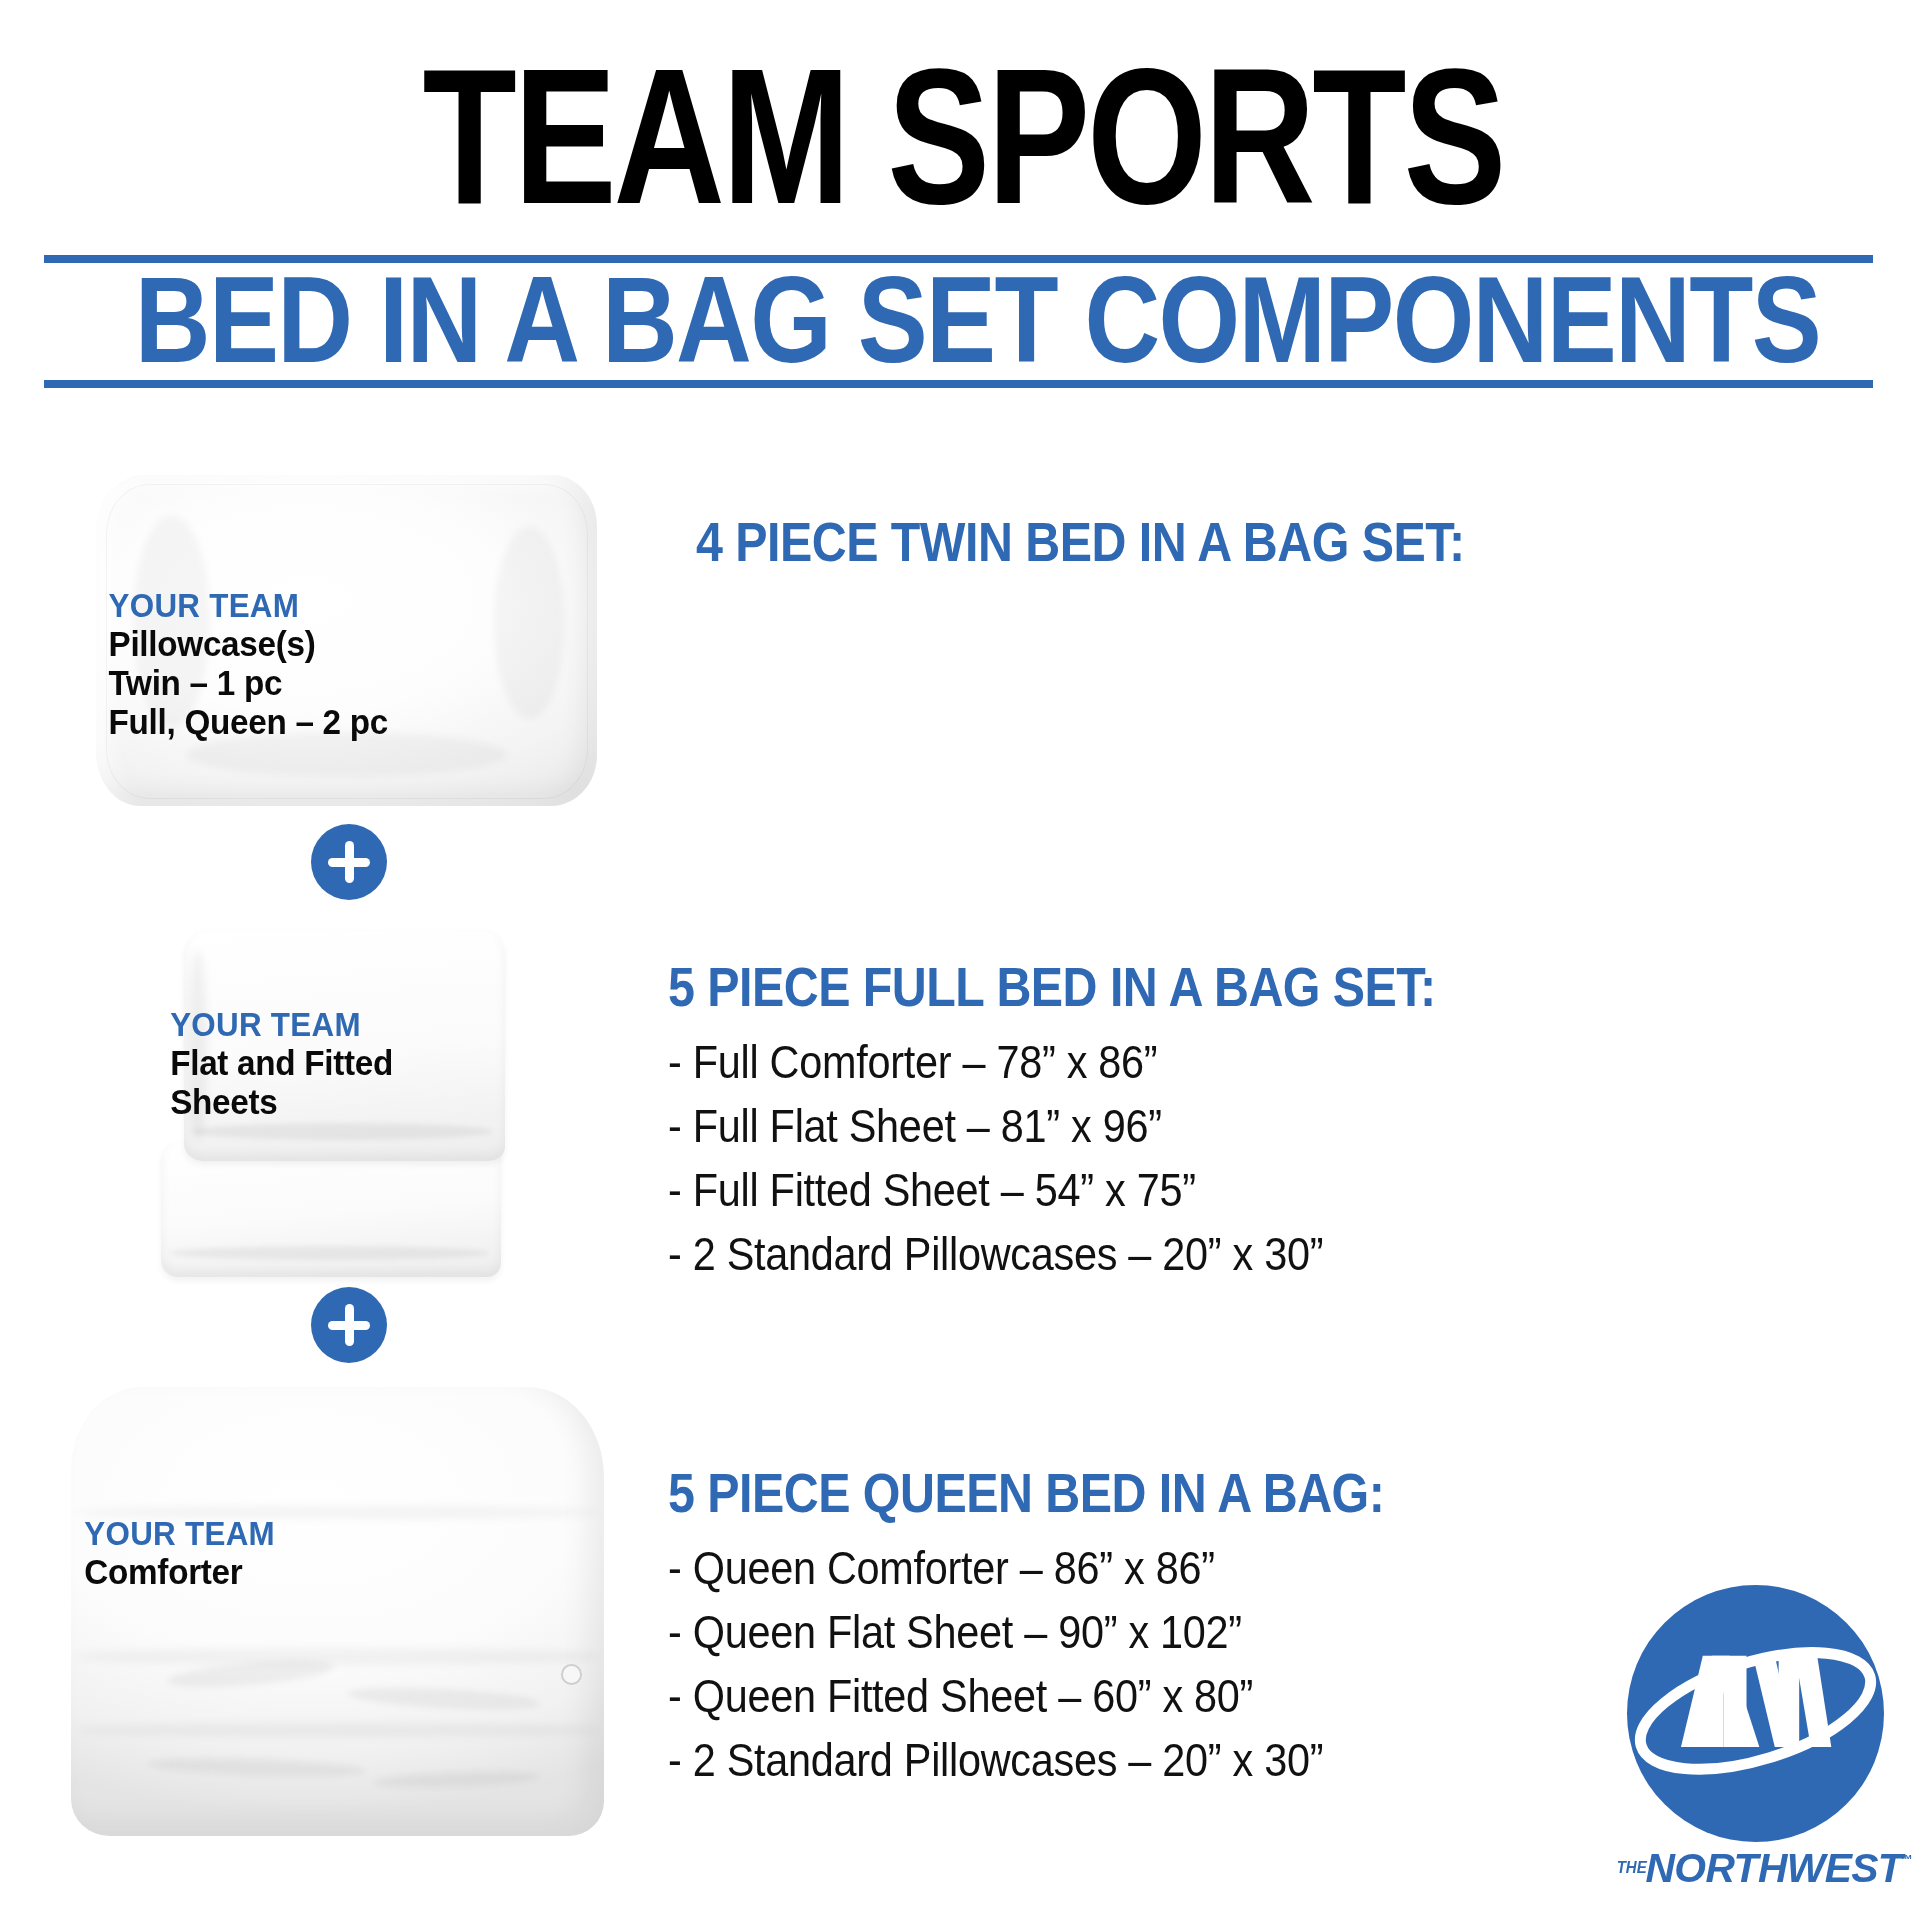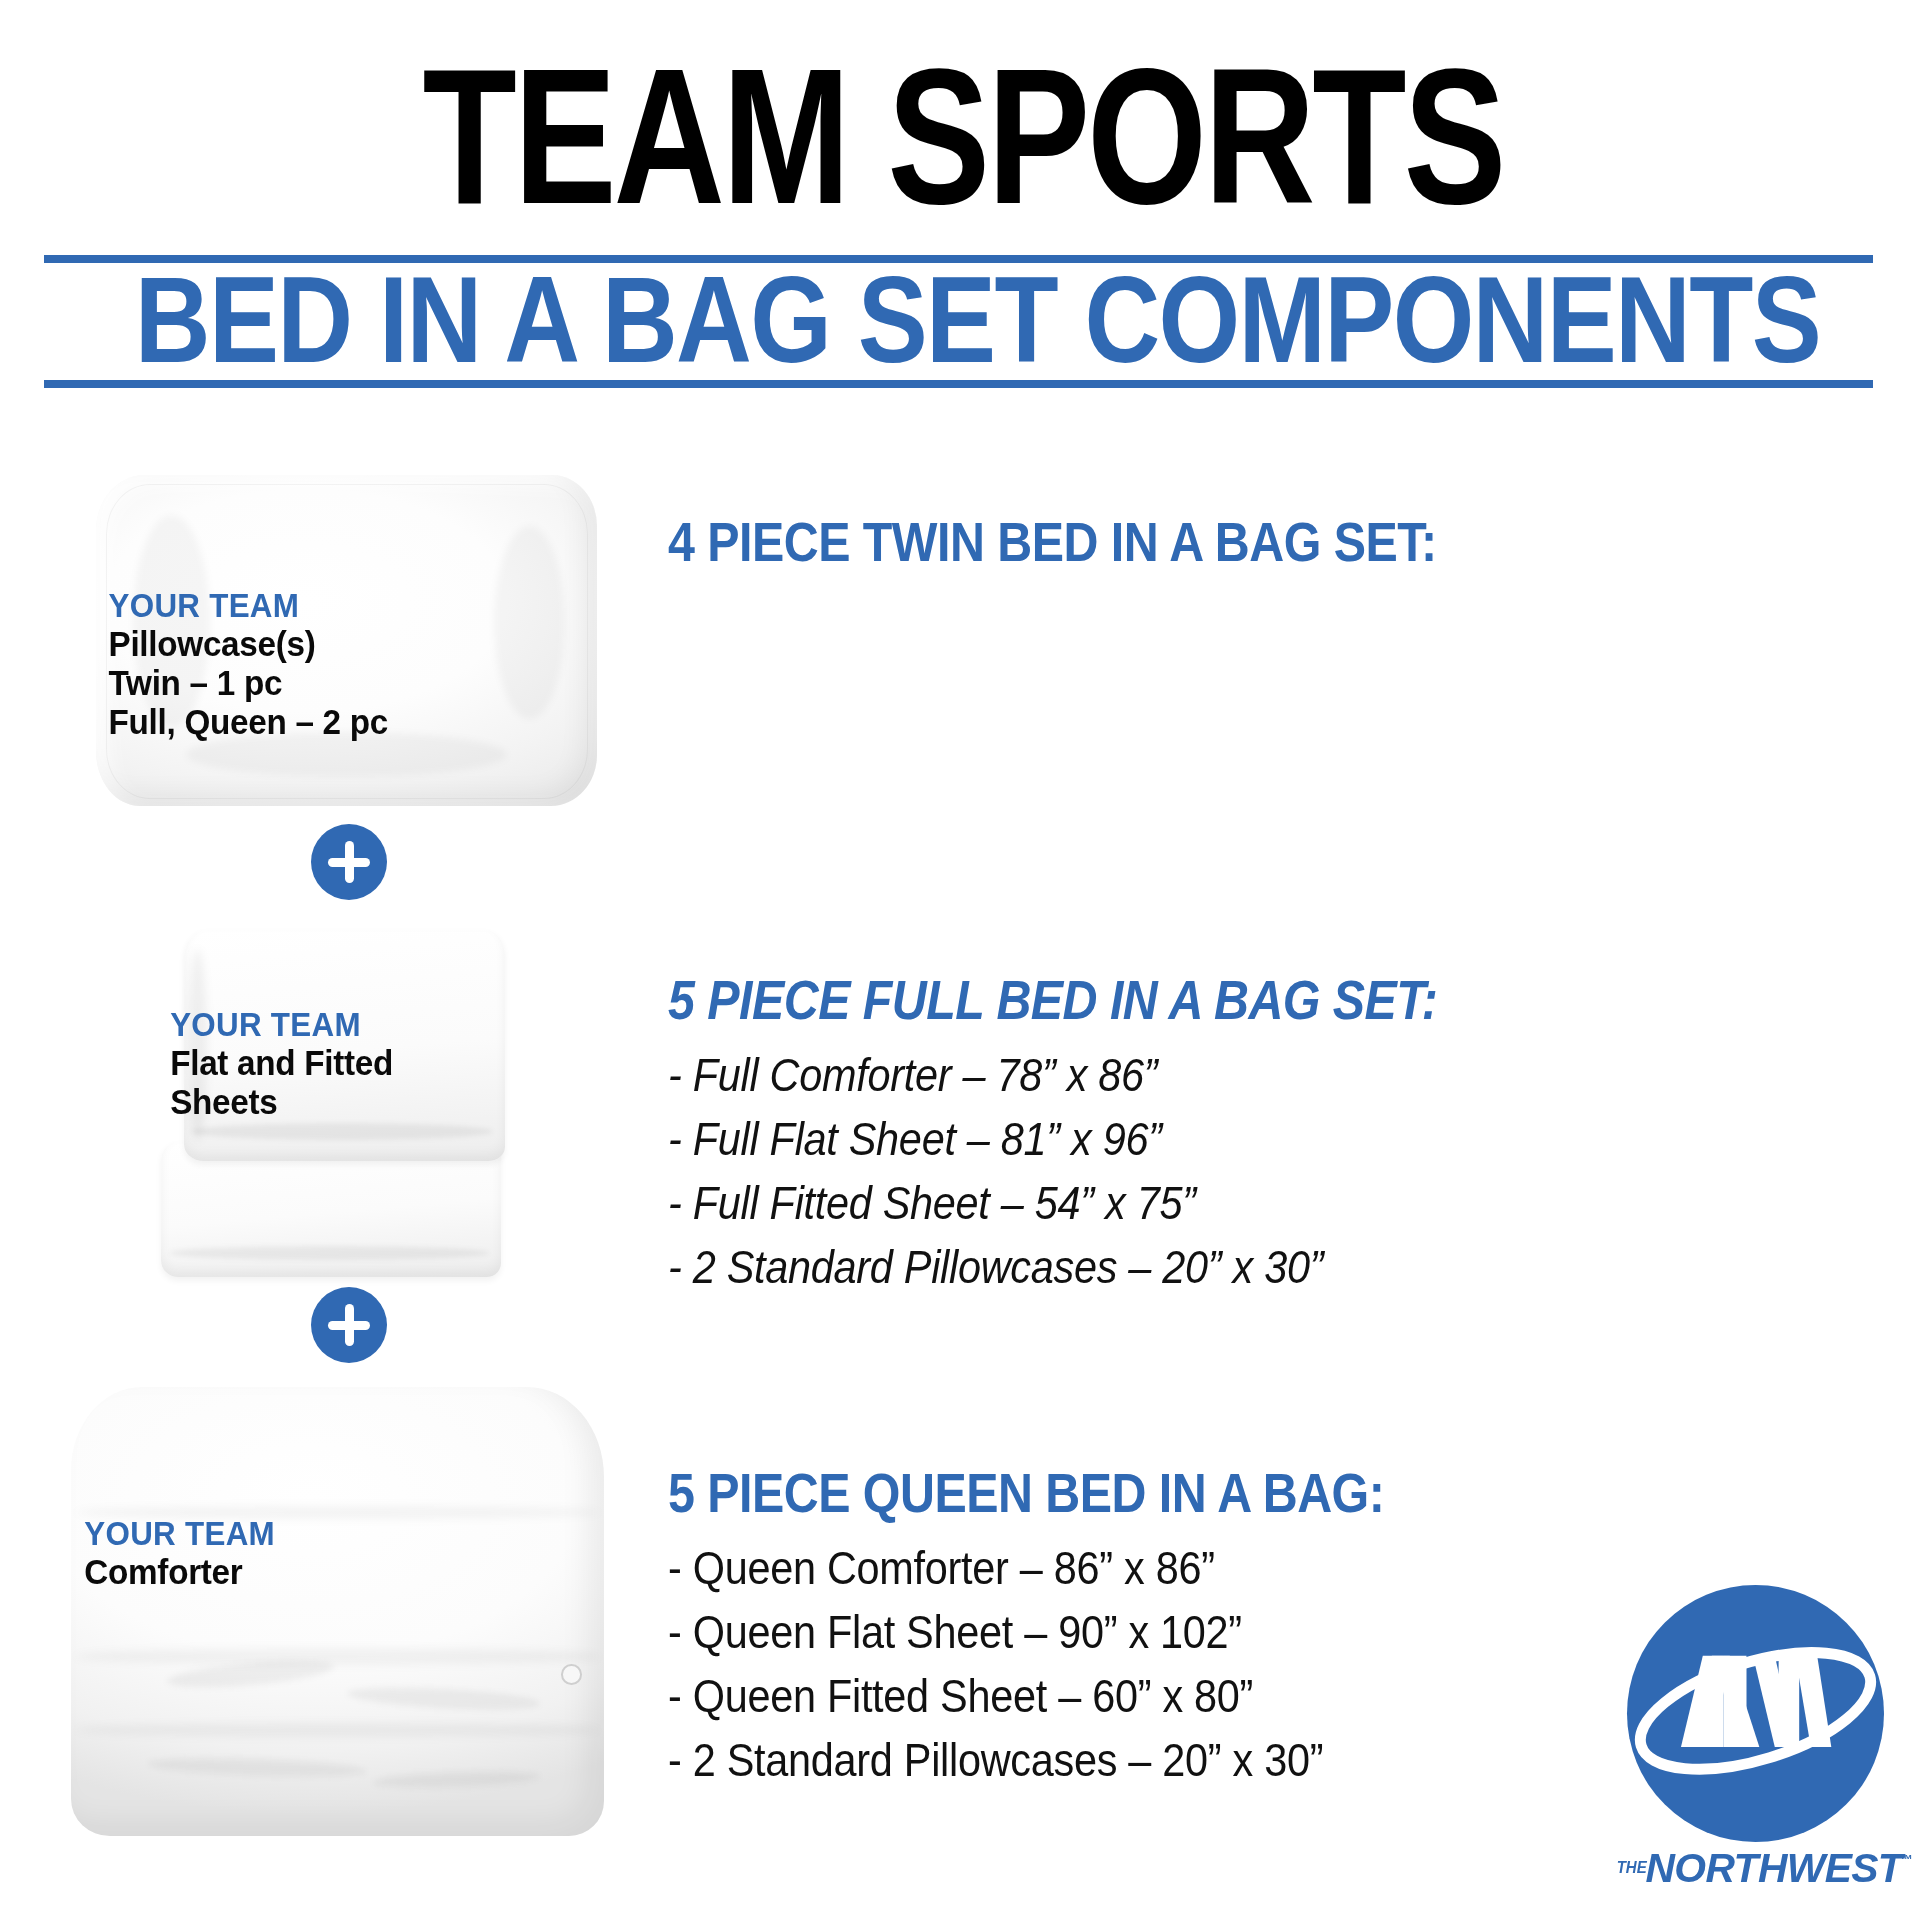--- a/index.html
+++ b/index.html
@@ -199,22 +199,22 @@
     background: #f7f7f7;
   }
   #comforter-art .art-label { top: 128px; }
 
   
   .text-block {
     position: absolute;
     left: 668px;
     width: 1156px;
   }
-  #text-twin  { top: 62px; }
-  #text-full  { top: 57px; font-style: italic; }
+  #text-twin  { top: 62px; margin-left: 28px; }
+  #text-full  { top: 44px; }
   #text-queen { top: 88px; }
 
   .sec-heading {
     color: #3069b3;
     font-weight: 700;
     font-size: 55px;
     line-height: 62px;
     letter-spacing: -0.6px;
     transform: scaleX(0.88);
     transform-origin: left top;

